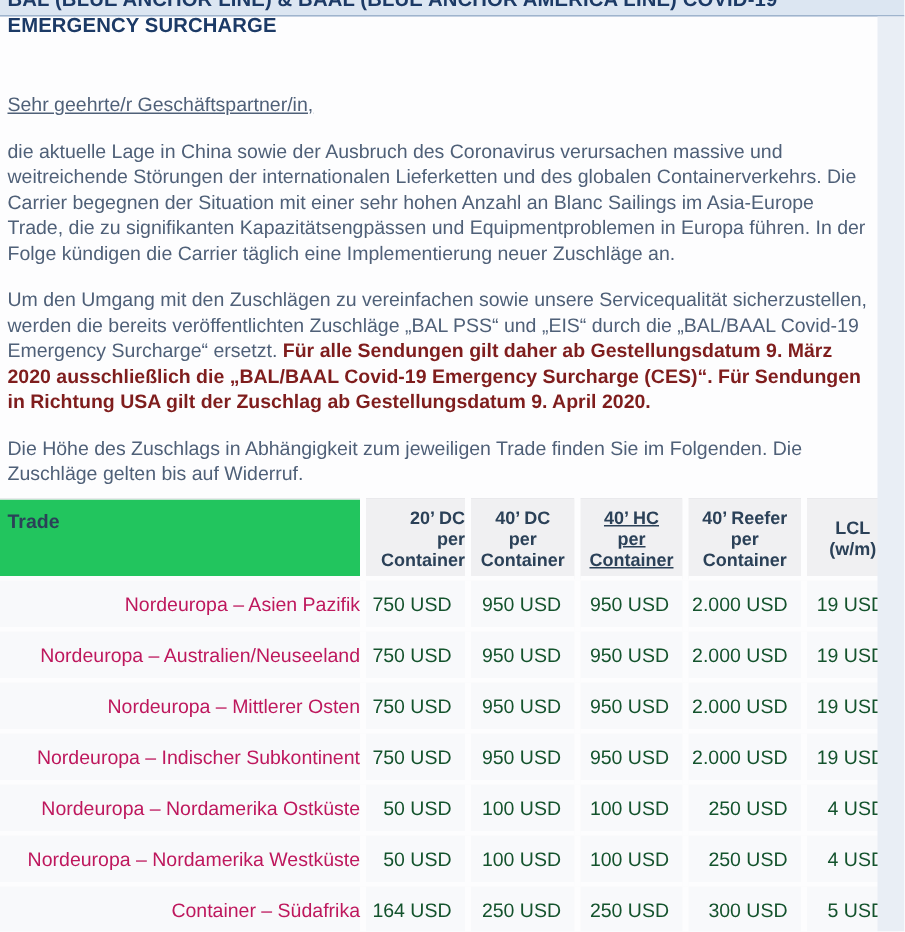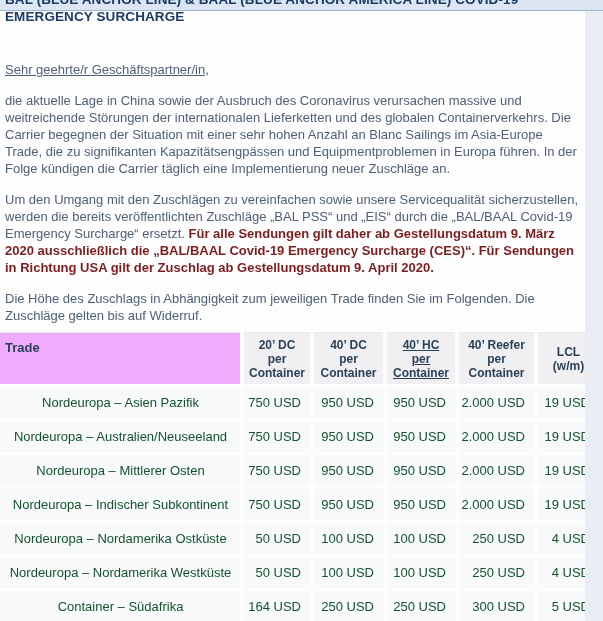--- a/index.html
+++ b/index.html
@@ -36,36 +36,36 @@
     margin-top:8px;border-collapse:collapse;table-layout:fixed;
     width:579px;border-top:1px solid #e9e9ec;
   }
   th,td{font-family:"Liberation Sans", sans-serif;}
   thead th{
     height:51px;background:#f0f0f2;vertical-align:middle;
     font-size:12px;font-weight:bold;color:#2b4158;line-height:14px;
     border-bottom:3px solid #fdfdfe;padding:0;text-align:center;
   }
   thead th.th-trade{
-    background:#f0abfc;text-align:left;vertical-align:top;
+    background:#22c55e;text-align:left;vertical-align:top;
     font-size:13px;color:#2b4158;
   }
   thead th.th-trade div{padding:8px 0 0 5px;}
   thead th.th-num{border-left:4px solid #fdfdfe;}
   thead th:nth-child(1){width:240px;}
-  thead th:nth-child(2){width:66px;}
+  thead th:nth-child(2){width:66px;text-align:right;}
   thead th:nth-child(3){width:69px;}
   thead th:nth-child(4){width:68px;text-decoration:underline;}
   thead th:nth-child(5){width:75px;}
   thead th:nth-child(6){width:61px;}
   tbody td{
     height:31px;background:#f8f9fb;border-bottom:3px solid #fdfdfe;
     font-size:13px;color:#14532d;padding:0;vertical-align:middle;
   }
-  tbody td.td-trade{text-align:center;padding-left:1px;color:#14532d;}
+  tbody td.td-trade{text-align:right;padding-left:1px;color:#be185d;}
   tbody td.td-num{
     text-align:right;padding-right:9px;border-left:4px solid #fdfdfe;
   }
 </style>
 </head>
 <body>
 
 <div class="top-strip"></div>
 <div class="right-strip"></div>
 

